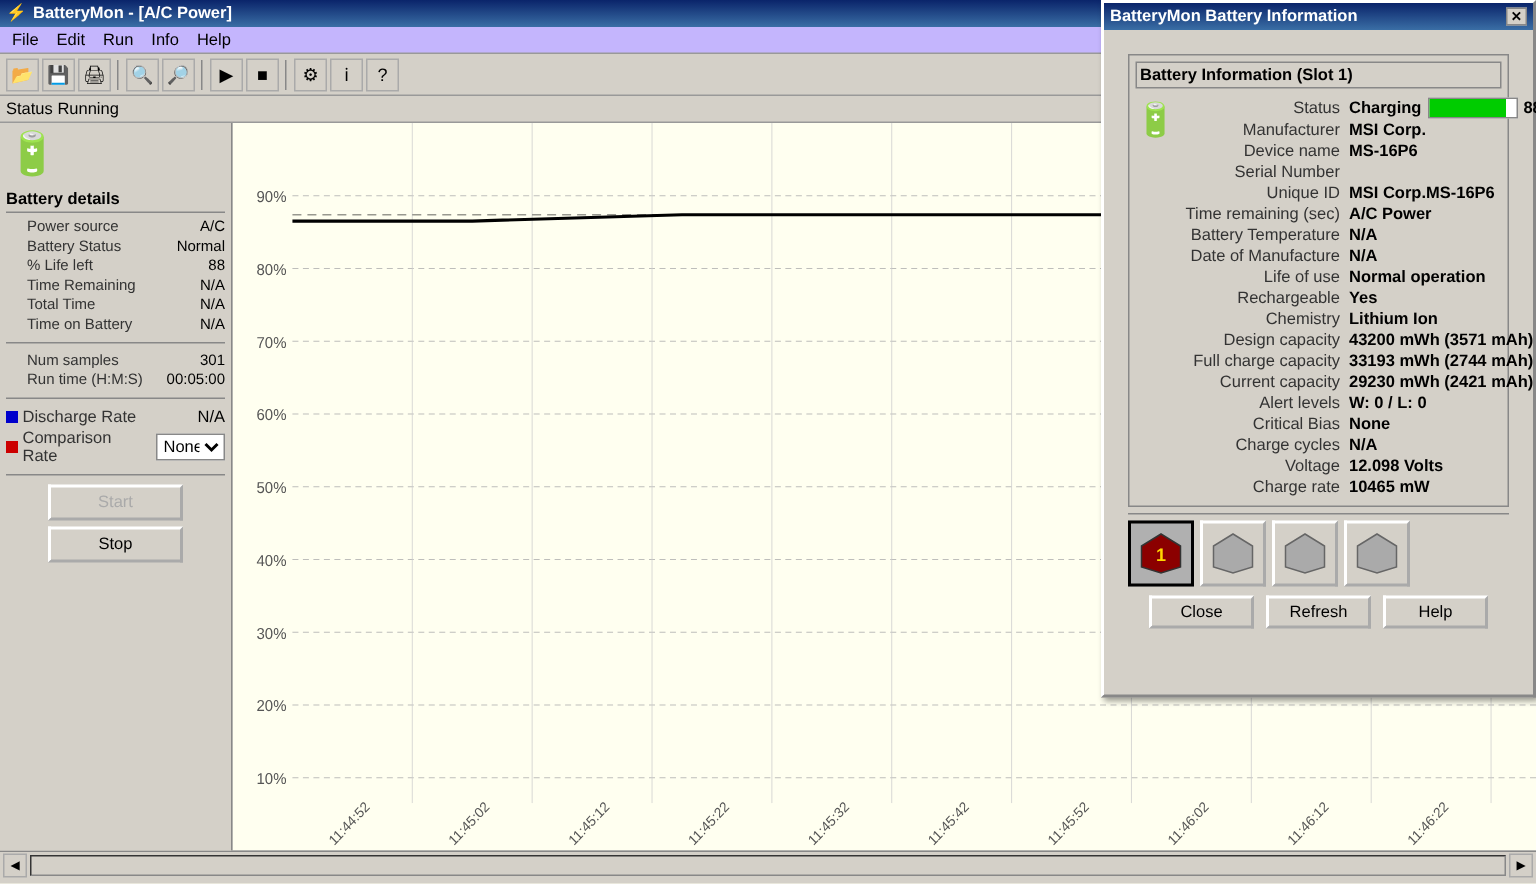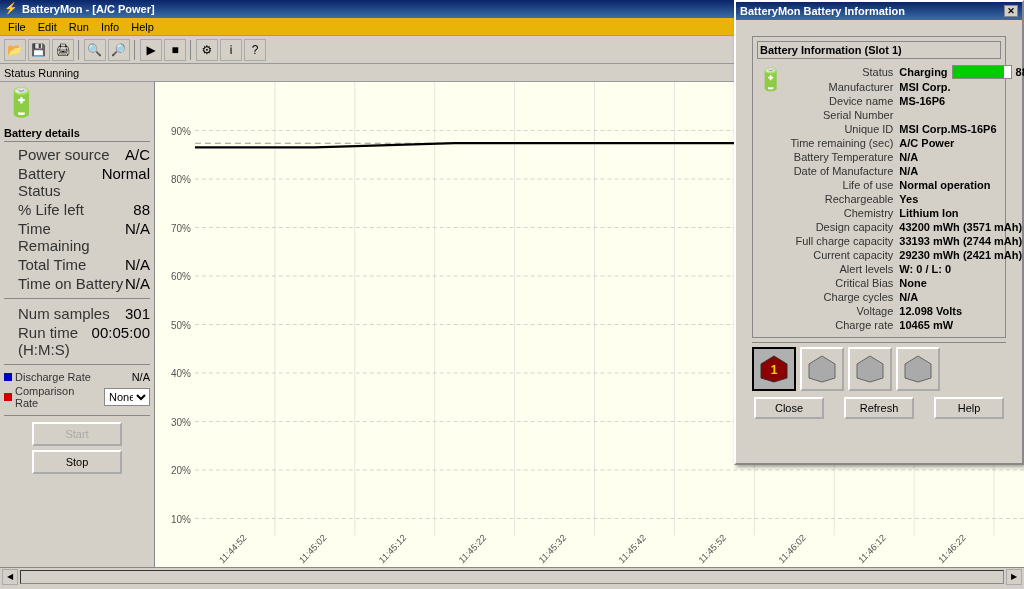--- a/index.html
+++ b/index.html
@@ -19,21 +19,21 @@
     .title-bar-icon { width: 14px; height: 14px; margin-right: 4px; }
     .title-bar-controls { margin-left: auto; display: flex; gap: 2px; }
     .title-bar-btn {
       width: 16px; height: 14px; background: #d4d0c8; border: 1px solid #888;
       display: flex; align-items: center; justify-content: center; cursor: pointer;
       font-size: 9px; color: #000;
     }
 
     
     .menu-bar {
-      background: #eab308;
+      background: #c4b5fd;
       height: 18px;
       display: flex;
       align-items: center;
       padding: 0 2px;
       border-bottom: 1px solid #999;
     }
     .menu-item {
       padding: 1px 6px;
       cursor: pointer;
       font-size: 11px;
@@ -91,21 +91,21 @@
     }
     .battery-icon-area {
       display: flex;
       align-items: center;
       margin-bottom: 8px;
     }
     .info-row {
       display: flex;
       justify-content: space-between;
       margin-bottom: 2px;
-      font-size: 15px;
+      font-size: 10px;
       padding-left: 14px;
     }
     .info-label { color: #333; }
     .info-value { font-weight: normal; color: #000; }
 
     .divider { border-top: 1px solid #888; margin: 6px 0; }
 
     .rate-row {
       display: flex;
       align-items: center;
@@ -222,21 +222,21 @@
       border: 2px solid #aaa;
       border-top-color: #fff;
       border-left-color: #fff;
       display: flex; align-items: center; justify-content: center;
       cursor: pointer; font-size: 20px;
     }
     .slot-icon.selected {
       border: 2px solid #000;
       background: #b0b0b0;
     }
-    .dialog-buttons { display: flex; gap: 20px; justify-content: center; }
+    .dialog-buttons { display: flex; gap: 8px; justify-content: center; }
     .dialog-btn {
       width: 70px; height: 22px;
       background: #d4d0c8;
       border: 2px solid #aaa;
       border-top-color: #fff;
       border-left-color: #fff;
       cursor: pointer;
       font-size: 11px;
     }
 

